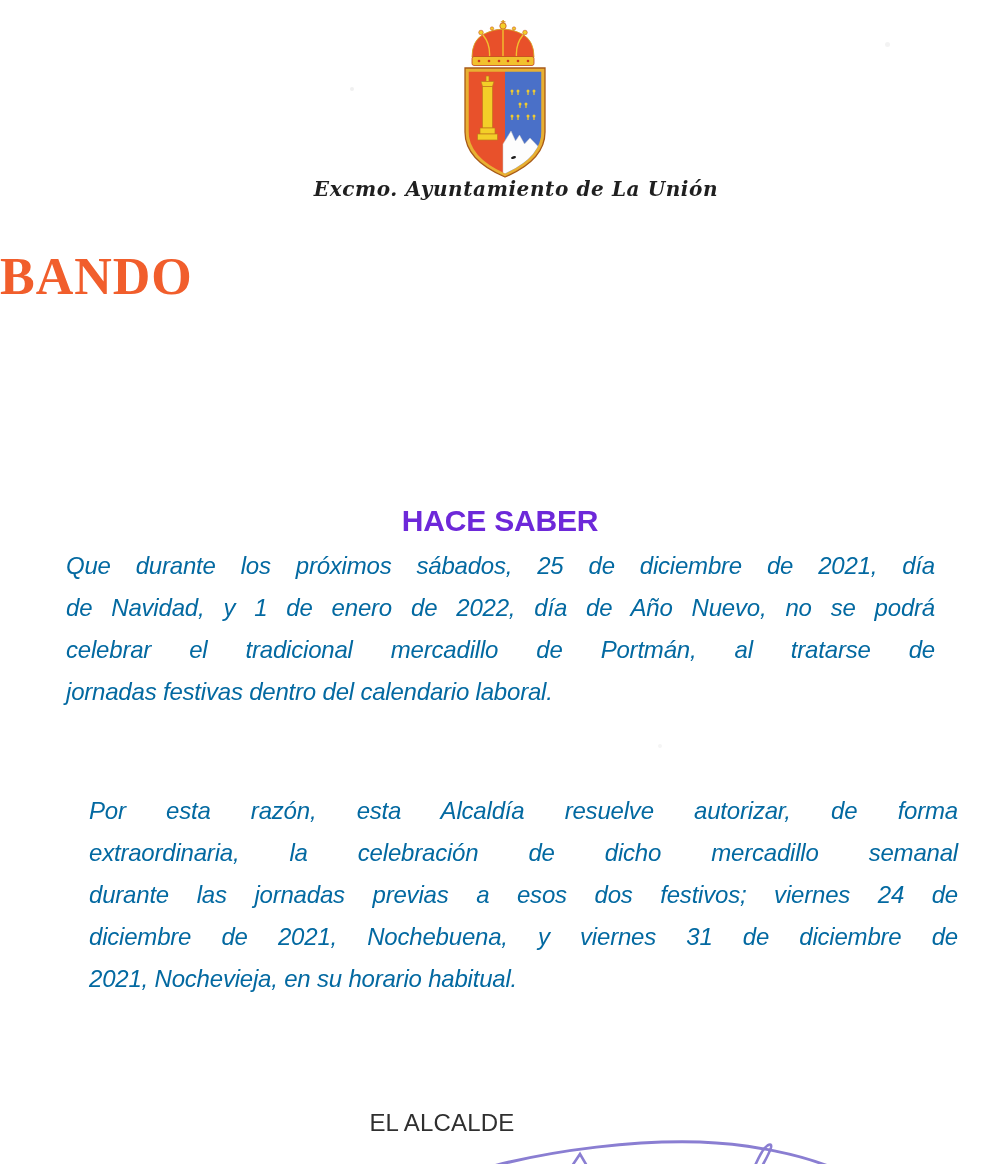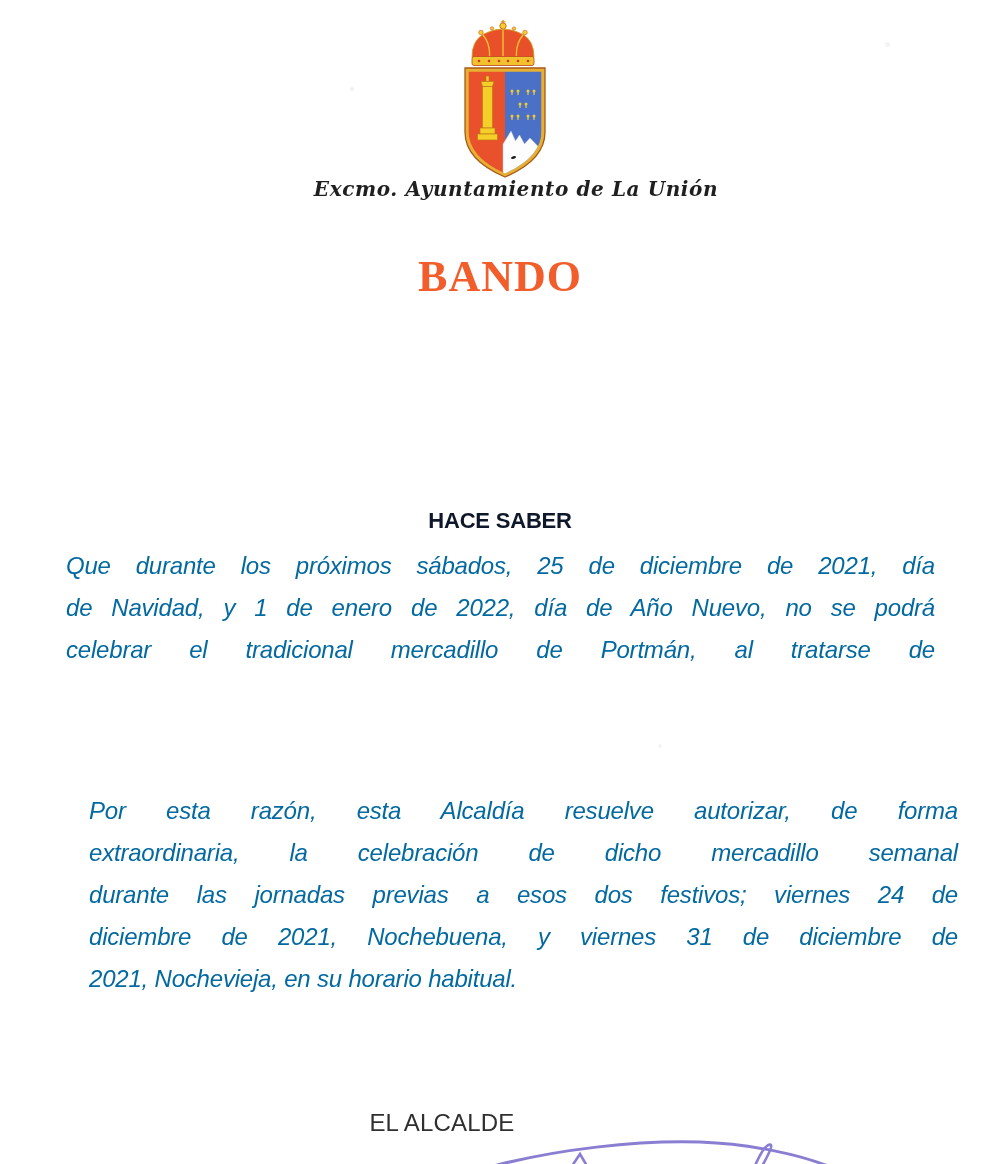--- a/index.html
+++ b/index.html
@@ -25,46 +25,46 @@
     font-style: italic;
     font-weight: 600;
     font-size: 20px;
     letter-spacing: 0.6px;
     color: #1f1f1f;
   }
 
   
   .bando-title {
     left: 0; top: 243px; width: 1000px;
-    text-align: center;
+    text-align: left;
     font-family: "Liberation Serif", serif;
     font-weight: 700;
-    font-size: 44px;
+    font-size: 52px;
     line-height: 68px;
     letter-spacing: 1px;
   }
 
   
   .subtitle {
     left: 0; top: 330px; width: 1000px;
     text-align: center;
     font-size: 26px;
     line-height: 45px;
     color: #3c3c3c;
     letter-spacing: -0.2px;
   }
 
   
   .hace-saber {
     left: 0; top: 500px; width: 1000px;
     text-align: center;
     font-weight: 700;
-    font-size: 22px;
+    font-size: 30px;
     line-height: 42px;
-    color: #0f172a;
+    color: #6d28d9;
     letter-spacing: -0.2px;
   }
 
   
   .paragraph {
     left: 66px; width: 869px;
     font-size: 24px;
     line-height: 42px;
     color: #0369a1;
     letter-spacing: -0.2px;
@@ -177,20 +177,21 @@
 
   <div class="abs bando-title" style="color: rgb(241, 94, 44);">BANDO</div>
 
 
   <div class="abs hace-saber">HACE SABER</div>
 
   <div class="abs paragraph para-1">
       <div class="jline">Que durante los próximos sábados, 25 de diciembre de 2021, día</div>
       <div class="jline">de Navidad, y 1 de enero de 2022, día de Año Nuevo, no se podrá</div>
       <div class="jline">celebrar el tradicional mercadillo de Portmán, al tratarse de</div>
+      <div class="jline last">jornadas festivas dentro del calendario laboral.</div>
     </div>
 
   <div class="abs paragraph para-2">
       <div class="jline">Por esta razón, esta Alcaldía resuelve autorizar, de forma</div>
       <div class="jline">extraordinaria, la celebración de dicho mercadillo semanal</div>
       <div class="jline">durante las jornadas previas a esos dos festivos; viernes 24 de</div>
       <div class="jline">diciembre de 2021, Nochebuena, y viernes 31 de diciembre de</div>
       <div class="jline last">2021, Nochevieja, en su horario habitual.</div>
     </div>
 

